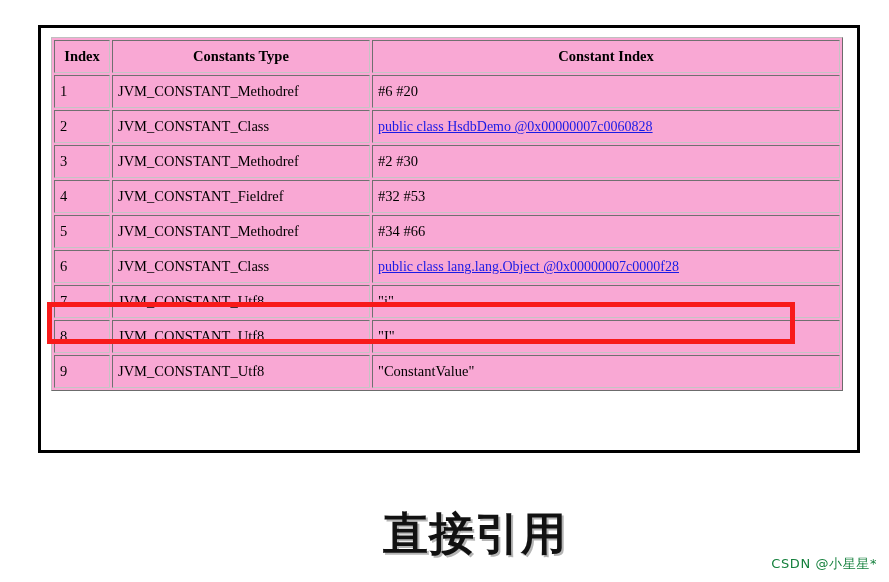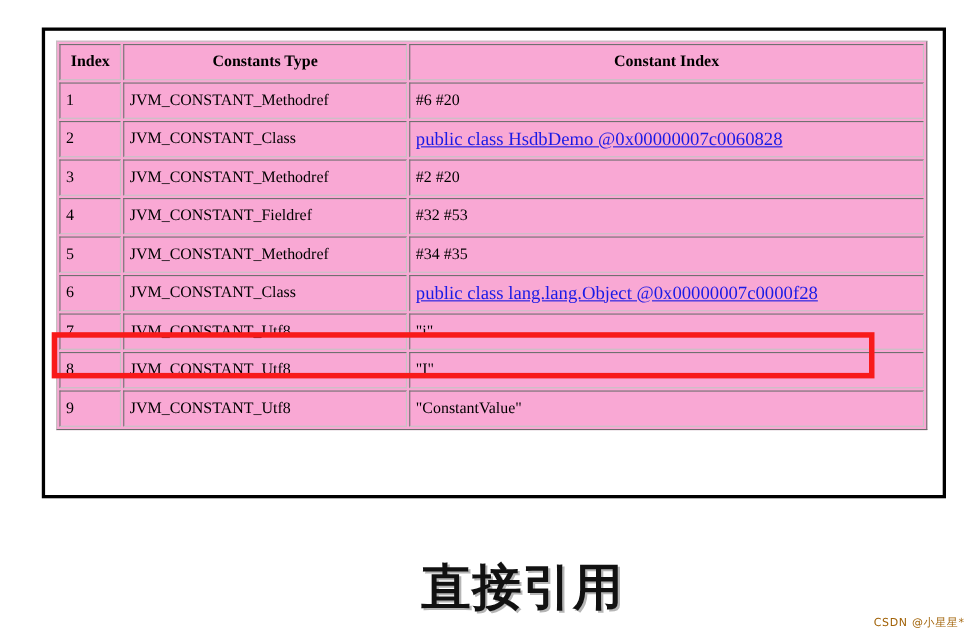--- a/index.html
+++ b/index.html
@@ -79,21 +79,21 @@
   col.col-index { width: 56px; }
   col.col-type  { width: 258px; }
   col.col-value { width: 468px; }
 
   td.cell-type { padding-left: 8px; }
 
   a.const-link {
     color: #1a1ae6;
     text-decoration: underline;
     font-family: "Liberation Serif", "DejaVu Serif", serif;
-    font-size: 17px;
+    font-size: 14px;
   }
 
   
   #red-highlight-box {
     position: absolute;
     left: 47px;
     top: 302px;
     width: 748px;
     height: 42px;
     border: 5px solid #f81a1a;
@@ -117,22 +117,22 @@
     white-space: nowrap;
     margin-left: 30px;
   }
 
   
   #csdn-watermark {
     position: absolute;
     right: 12px;
     bottom: 9px;
     font-family: "DejaVu Sans", "Liberation Sans", sans-serif;
-    font-size: 10px;
-    color: #a16207;
+    font-size: 13px;
+    color: #15803d;
     letter-spacing: 0.6px;
     white-space: nowrap;
   }
 </style>
 </head>
 <body>
 
 <div id="panel-frame">
   <div id="panel-inner">
 
@@ -162,33 +162,33 @@
           <td>2</td>
           <td class="cell-type">JVM_CONSTANT_Class</td>
           <td>
             <a class="const-link" href="#">public class HsdbDemo @0x00000007c0060828</a>
           </td>
         </tr>
 
         <tr>
           <td>3</td>
           <td class="cell-type">JVM_CONSTANT_Methodref</td>
-          <td>#2 #20</td>
+          <td>#2 #30</td>
         </tr>
 
         <tr>
           <td>4</td>
           <td class="cell-type">JVM_CONSTANT_Fieldref</td>
           <td>#32 #53</td>
         </tr>
 
         <tr>
           <td>5</td>
           <td class="cell-type">JVM_CONSTANT_Methodref</td>
-          <td>#34 #35</td>
+          <td>#34 #66</td>
         </tr>
 
         <tr>
           <td>6</td>
           <td class="cell-type">JVM_CONSTANT_Class</td>
           <td>
             <a class="const-link" href="#">public class lang.lang.Object @0x00000007c0000f28</a>
           </td>
         </tr>
 

